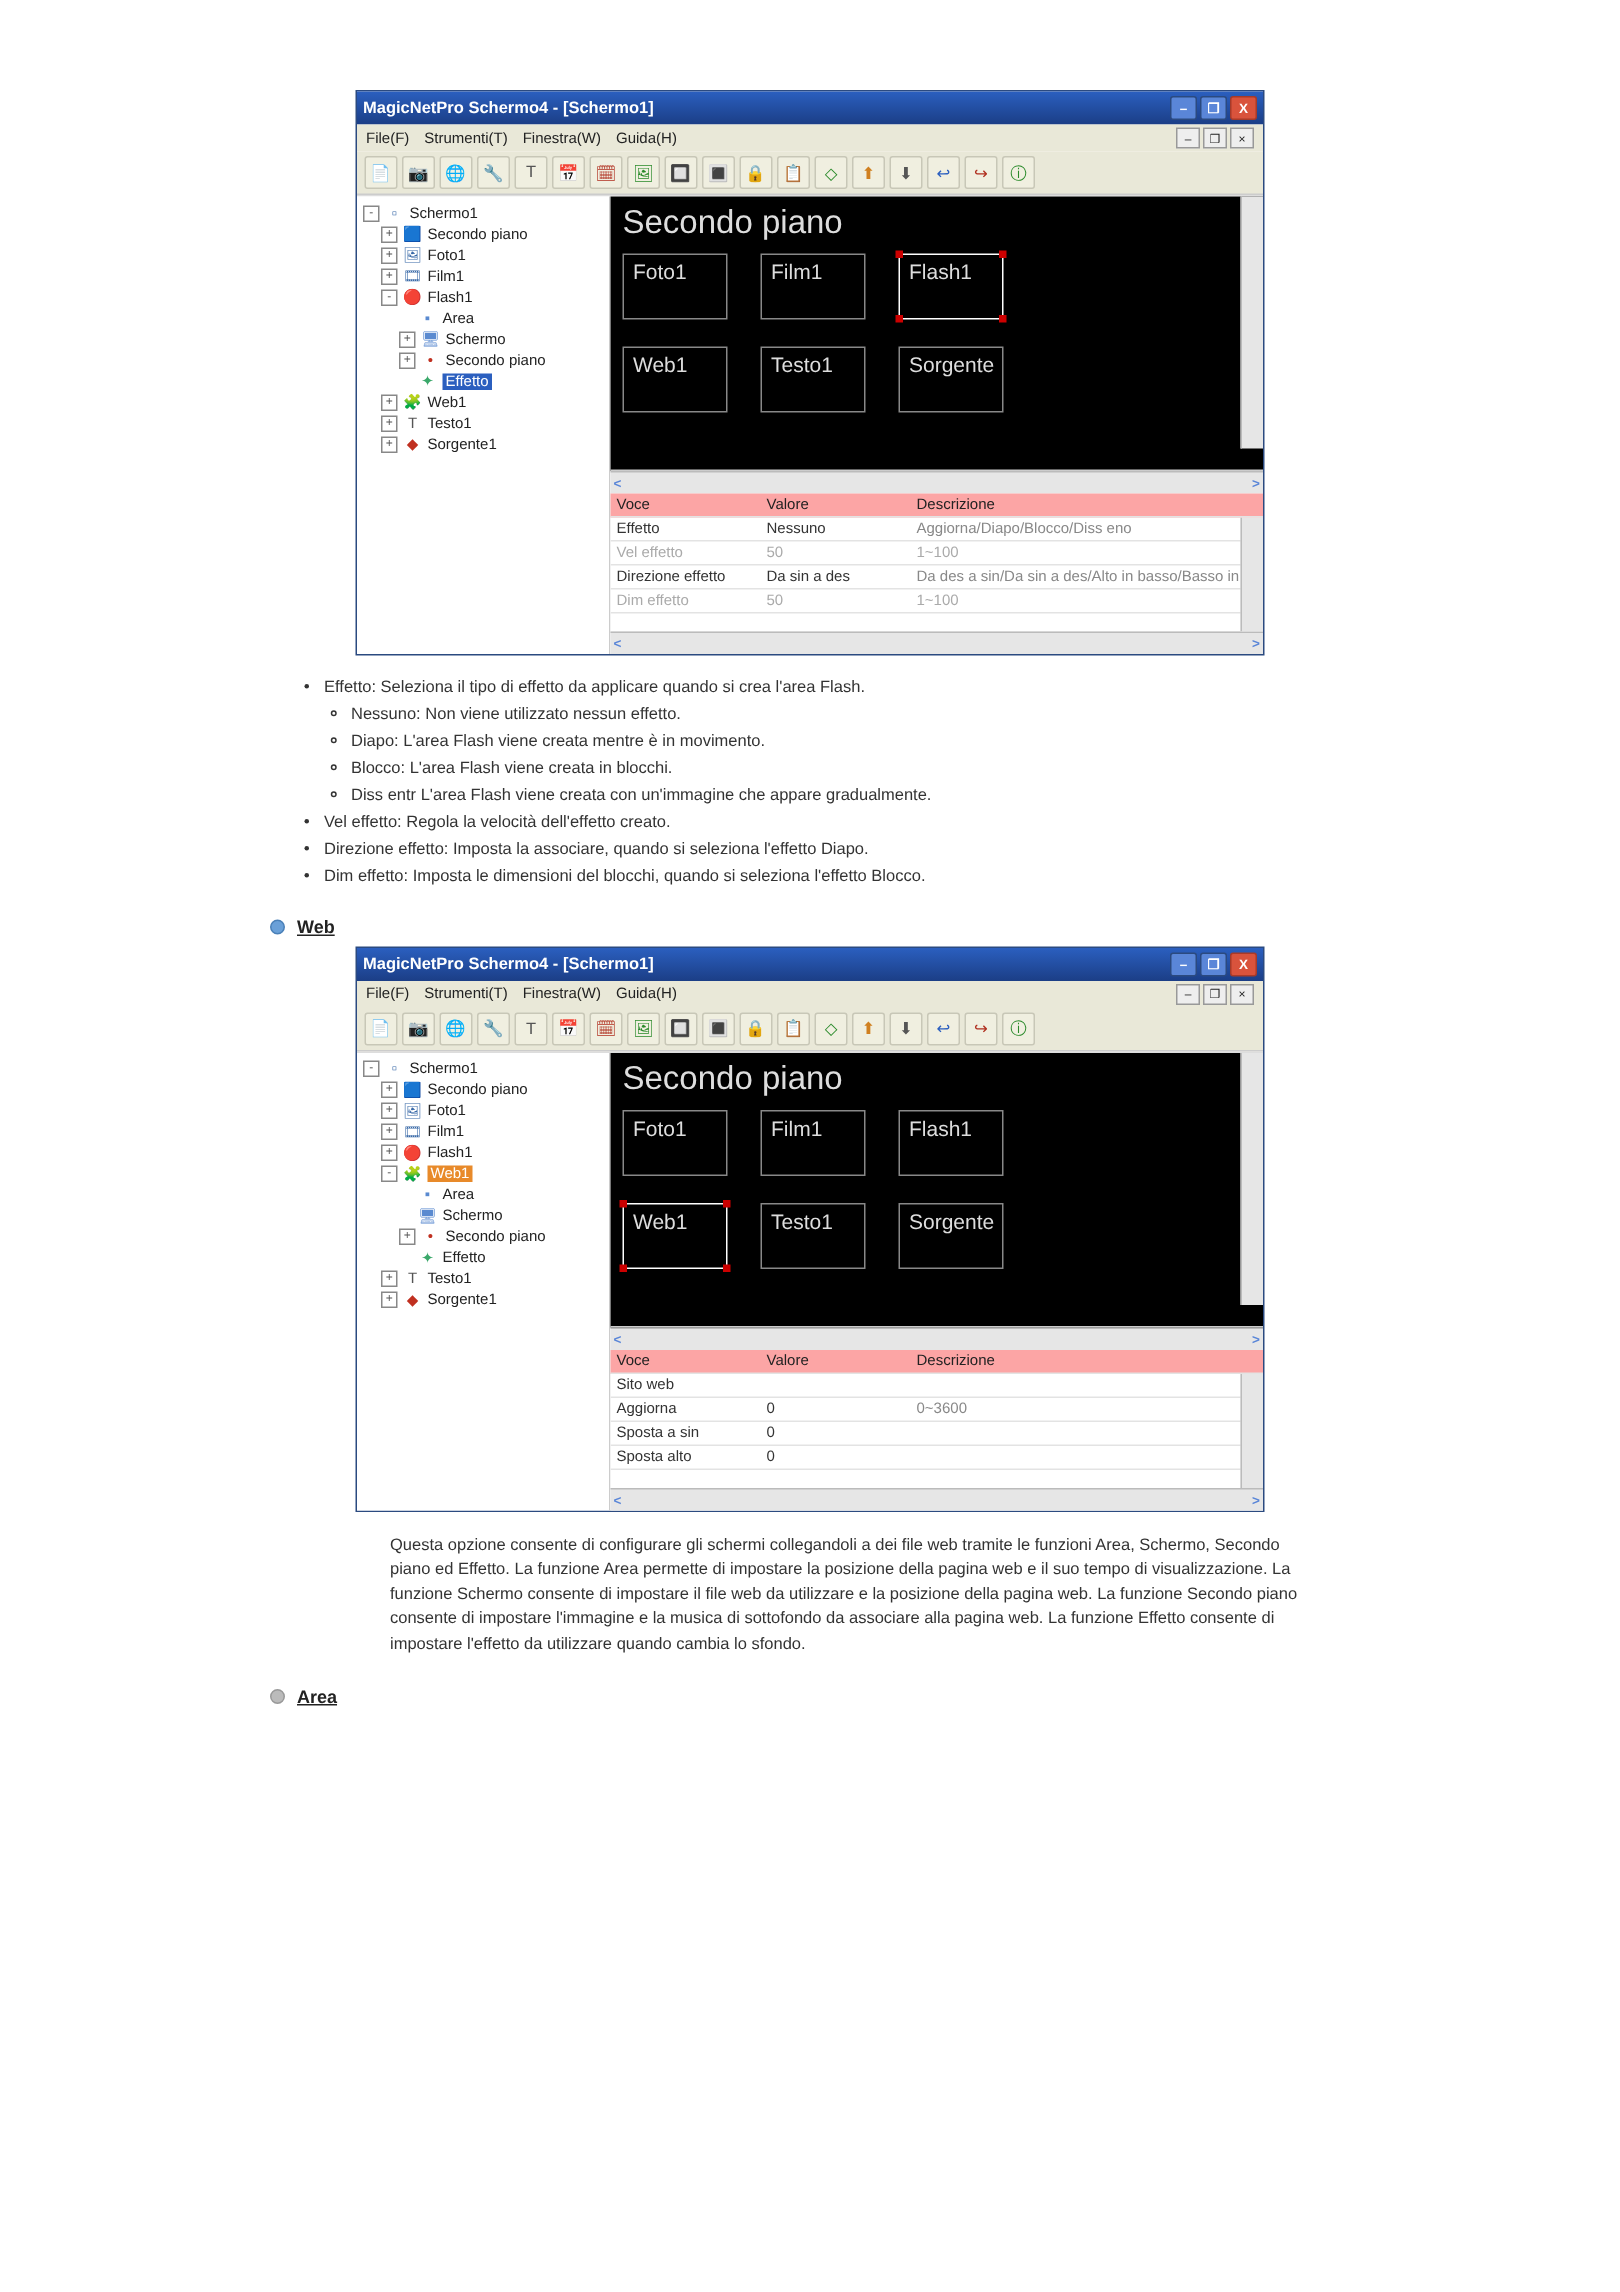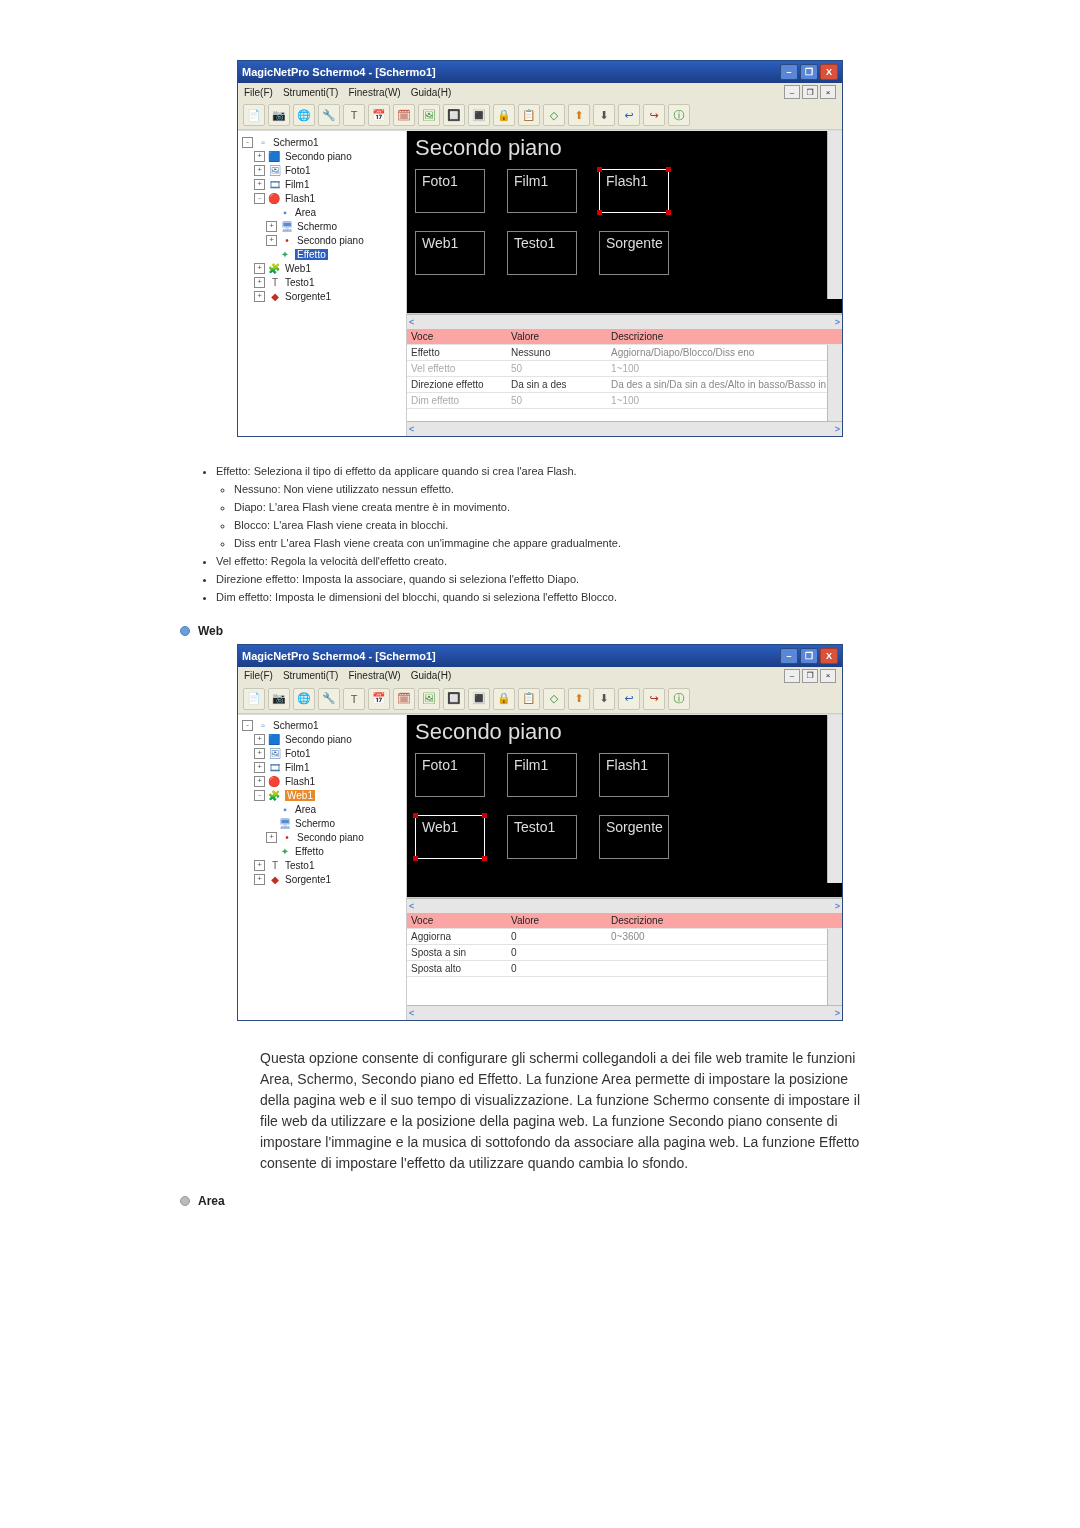--- a/index.html
+++ b/index.html
@@ -9,21 +9,21 @@
     font-family: Verdana, Arial, sans-serif;
     font-size: 11px;
     color: #333;
     width: 1080px;
   }
   .page {
     padding: 60px 120px 60px 120px;
   }
   .app-window {
     width: 604px;
-    margin: 0 auto 27px auto;
+    margin: 0 auto 14px auto;
     border: 1px solid #2b4a80;
     background: #fff;
   }
   .titlebar {
     background: linear-gradient(#2b5fbf, #1b3e86);
     color: #fff;
     font-size: 11px;
     font-weight: bold;
     padding: 3px 4px;
     display: flex;
@@ -270,35 +270,36 @@
   .doc-block li { margin: 2px 0; }
 
   .section-head {
     margin: 10px 0 6px 60px;
     font-weight: bold;
     font-size: 12px;
     color: #222;
     display: flex;
     align-items: center;
     gap: 8px;
+    text-decoration: underline;
   }
   .section-head .dot {
     width: 8px;
     height: 8px;
     border-radius: 50%;
     background: #6aa0d8;
     border: 1px solid #4a80b8;
   }
   .section-head.dim .dot {
     background: #bbb;
     border-color: #999;
   }
 
   .doc-para {
-    font-size: 14px;
+    font-size: 11px;
     color: #333;
     line-height: 1.5;
     margin: 4px 30px 20px 140px;
   }
   .doc-para.wide {
     margin-left: 140px;
     margin-right: 80px;
   }
 </style>
 </head>
@@ -618,20 +619,25 @@
         </div>
         <div class="props">
           <div class="props-head">
             <div class="pcell">Voce</div>
             <div class="pcell">Valore</div>
             <div class="pcell">Descrizione</div>
           </div>
           <div class="props-wrap">
             <div id="props-b">
                 <div class="props-row">
+                  <div class="pcell">Sito web</div>
+                  <div class="pcell"></div>
+                  <div class="pcell desc"></div>
+                </div>
+                <div class="props-row">
                   <div class="pcell">Aggiorna</div>
                   <div class="pcell">0</div>
                   <div class="pcell desc">0~3600</div>
                 </div>
                 <div class="props-row">
                   <div class="pcell">Sposta a sin</div>
                   <div class="pcell">0</div>
                   <div class="pcell desc"></div>
                 </div>
                 <div class="props-row">

